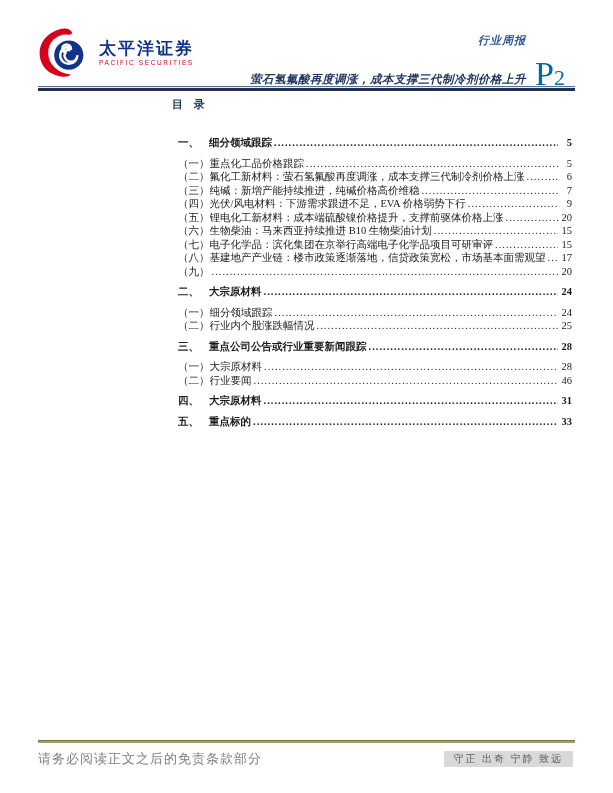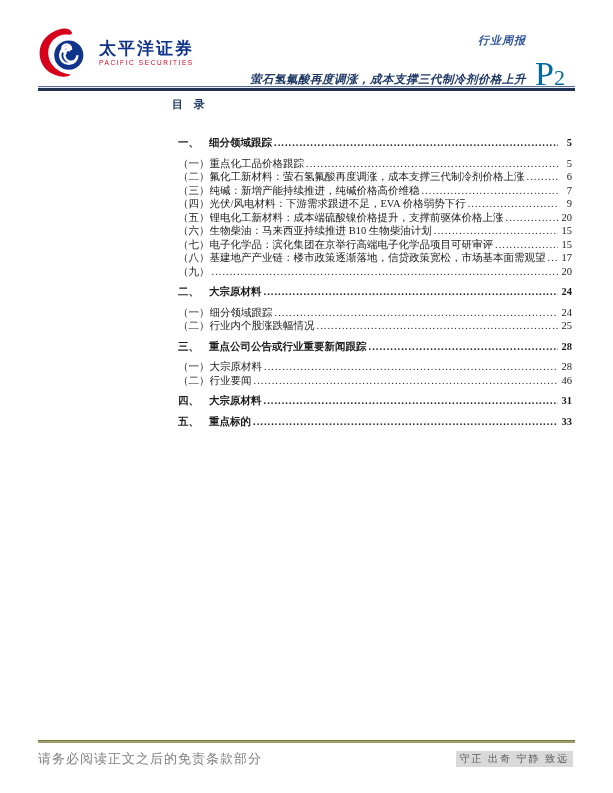--- a/index.html
+++ b/index.html
@@ -38,21 +38,21 @@
   .leader { flex: 1 1 4px; overflow: hidden; white-space: nowrap; margin: 0 2px; min-width: 4px; }
   .leader::after { content: "..................................................................................................................................................................................................."; letter-spacing: 1px; }
   .toc-page { flex: 0 0 auto; min-width: 12px; text-align: right; }
 
   
   .footer-rule { position: absolute; left: 38px; right: 38px; top: 740px; height: 2.5px;
     background: linear-gradient(to bottom, #7d7645 0 40%, #a29b6a 40% 100%); }
   .footer-bar { position: absolute; left: 38px; right: 40px; top: 750px;
     display: flex; justify-content: space-between; align-items: center; }
   .disclaimer { color: #7f7f7f; font-size: 13px; letter-spacing: 1px; }
-  .motto { color: #595959; font-size: 10px; letter-spacing: 2px; background: #D9D9D9; padding: 1px 4px; }
+  .motto { color: #595959; font-size: 10px; letter-spacing: 2px; background: #D9D9D9; padding: 1px 10px; }
 </style>
 </head>
 <body>
 
 <div class="page">
 
   <div class="brand">
     <svg class="brand-logo" viewBox="0 0 100 92" xmlns="http://www.w3.org/2000/svg">
       <path d="M63 8 C 60 1, 50 -1, 40 2 C 18 8, 2 26, 3 48 C 4 72, 22 88, 47 90 C 52 90.5, 58 89, 61 86 C 40 84, 20 70, 19 47 C 18 25, 36 10, 56 12 C 60 12.5, 63 11, 63 8 Z" fill="#D6001C"></path>
       <circle cx="57" cy="50" r="27" fill="#10338C"></circle>

